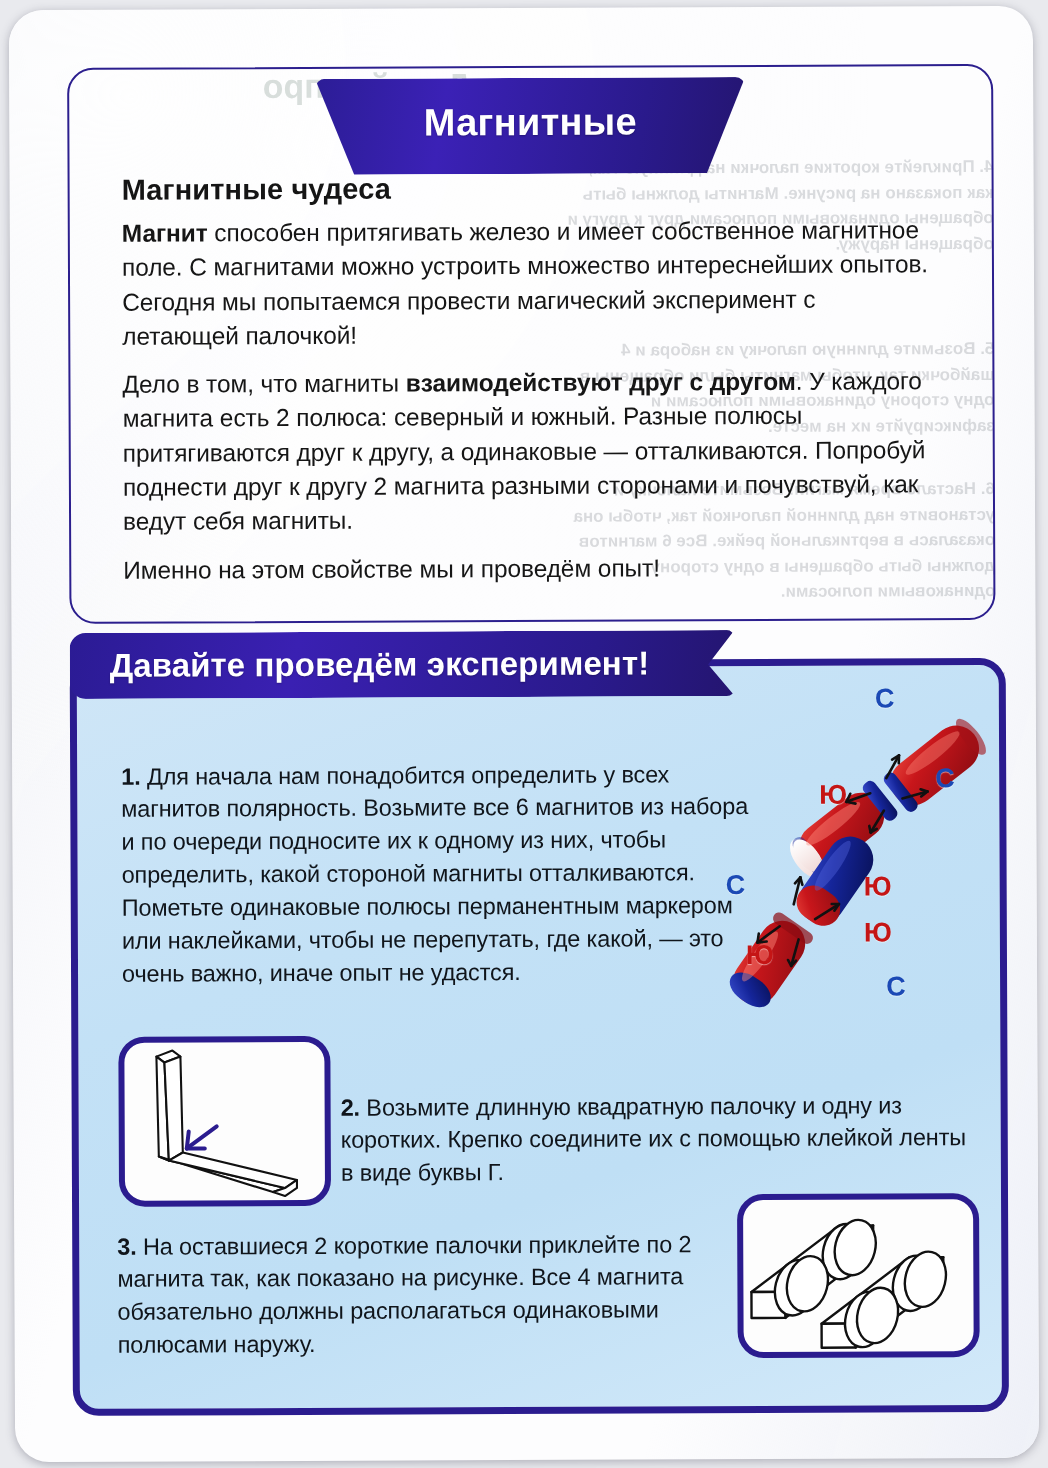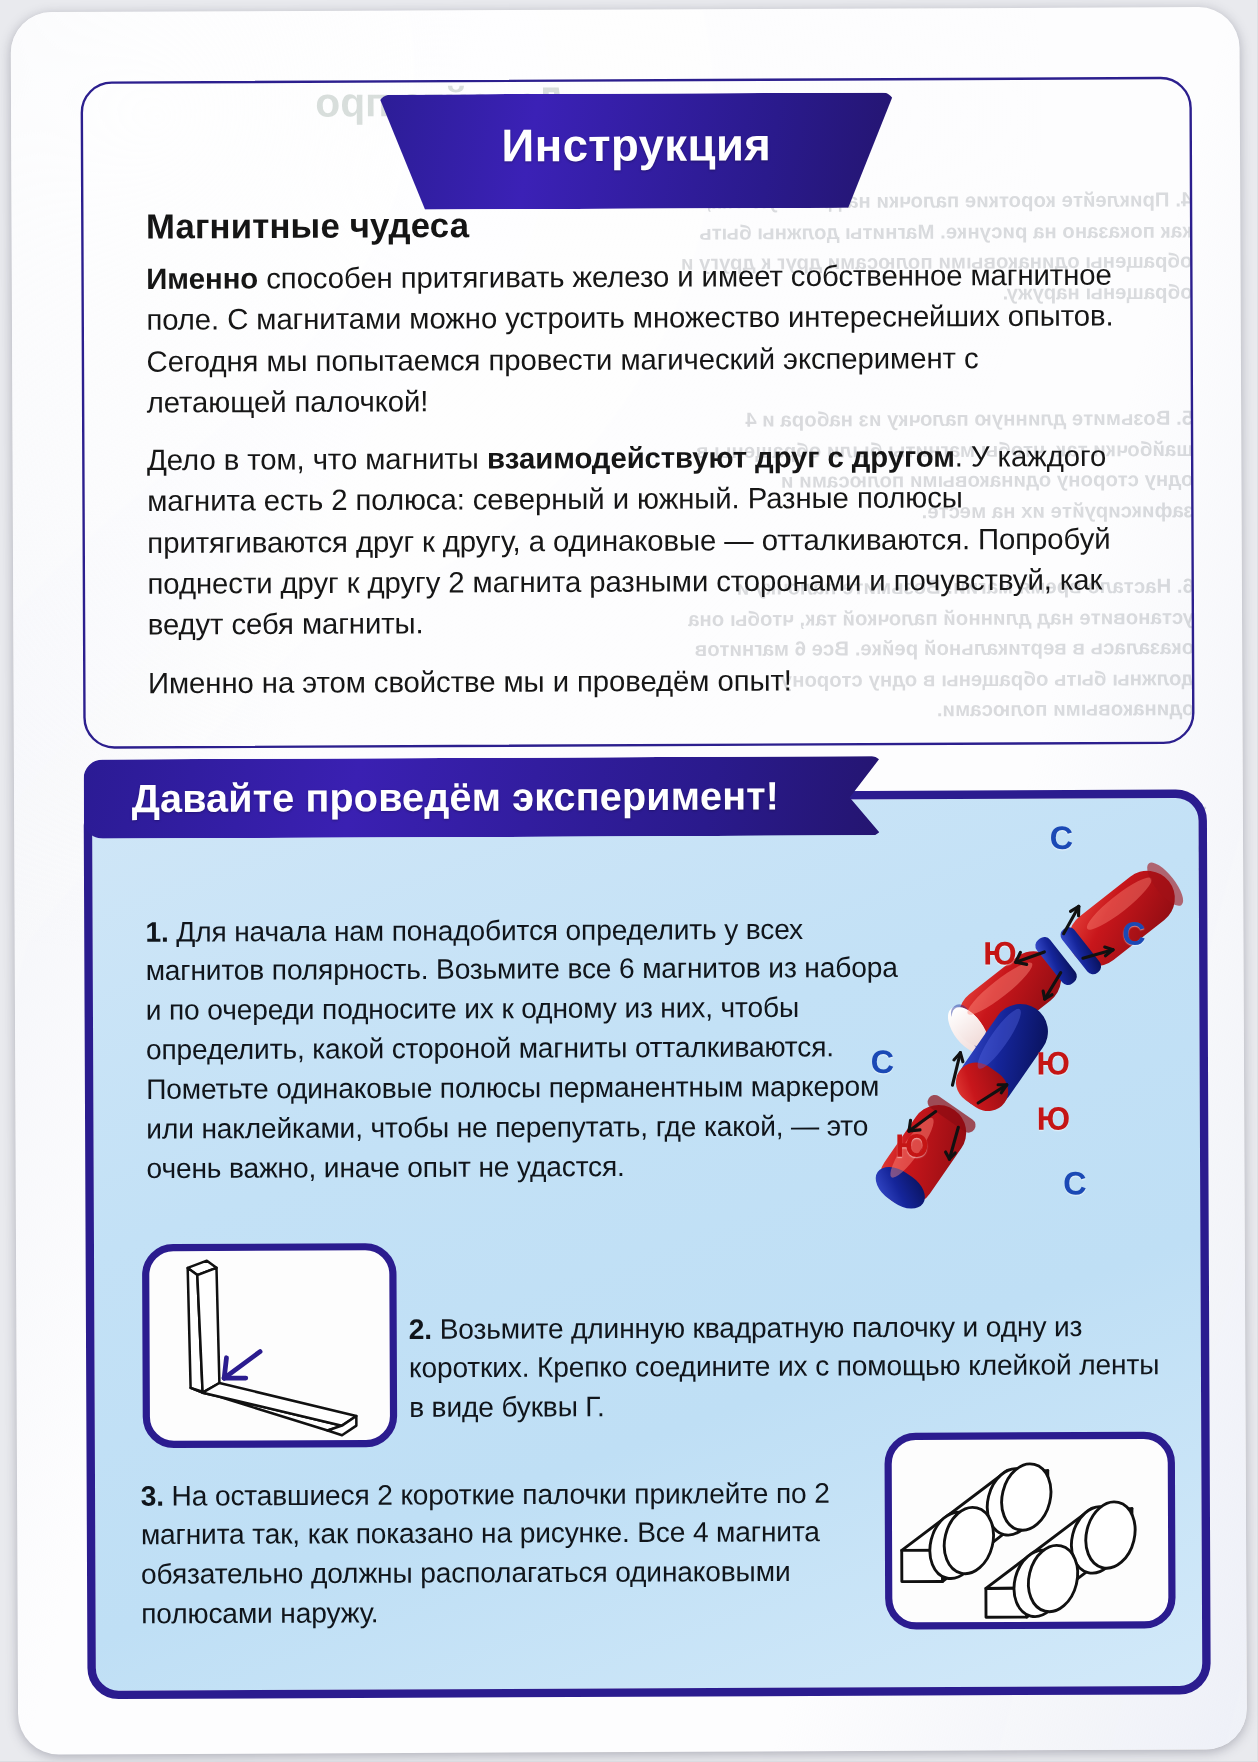--- a/index.html
+++ b/index.html
@@ -244,27 +244,27 @@
       <div class="st-block st-e">Совет:</div>
       <div class="st-block st-f">1) Не спешите — магия не получится сразу, это опыт требует потренироваться и повторить несколько раз, чтобы получилось. Удачных вам исследовательских получиться!</div>
       <div class="st-block st-g">2) Приклеивайте магниты ровно, на одинаковом расстоянии и на одной линии, иначе они будут перетягивать палочку в свою сторону.</div>
       <div class="st-block st-h">3) Если палочка не держится в воздухе, попробуйте подвинуть магниты ближе или чуть дальше друг к другу.</div>
       <div class="st-block st-i">4) Палочка должна быть приклеена к горизонтальной.</div>
     </div>
 
     <div class="panel-info">
 
       <div class="banner-top">
-        <span class="banner-top-label">Инструкция</span>
+        <span class="banner-top-label">Магнитные</span>
       </div>
 
       <div class="info-body">
         <h1 class="info-h">Магнитные чудеса</h1>
 
-        <p class="info-p"><b>Именно</b><span> способен притягивать железо и имеет собственное магнитное поле. С магнитами можно устроить множество интереснейших опытов. Сегодня мы попытаемся провести магический эксперимент с летающей палочкой!</span></p>
+        <p class="info-p"><b>Магнит</b><span> способен притягивать железо и имеет собственное магнитное поле. С магнитами можно устроить множество интереснейших опытов. Сегодня мы попытаемся провести магический эксперимент с летающей палочкой!</span></p>
 
         <p class="info-p"><span>Дело в том, что магниты </span><b>взаимодействуют друг с другом</b><span>. У каждого магнита есть 2 полюса: северный и южный. Разные полюсы притягиваются друг к другу, а одинаковые — отталкиваются. Попробуй поднести друг к другу 2 магнита разными сторонами и почувствуй, как ведут себя магниты.</span></p>
 
         <p class="info-p">Именно на этом свойстве мы и проведём опыт!</p>
       </div>
     </div>
 
     <div class="panel-exp">
 
       <div class="banner-exp">

